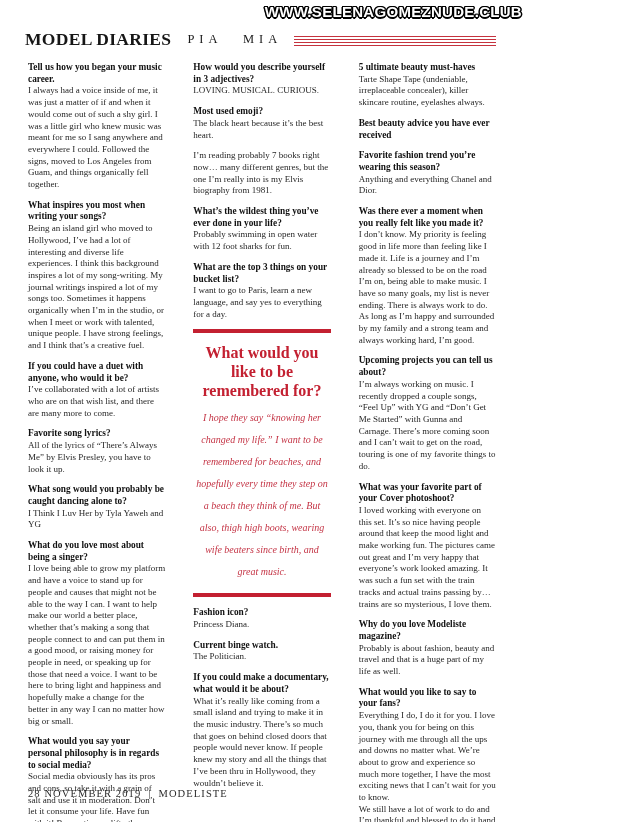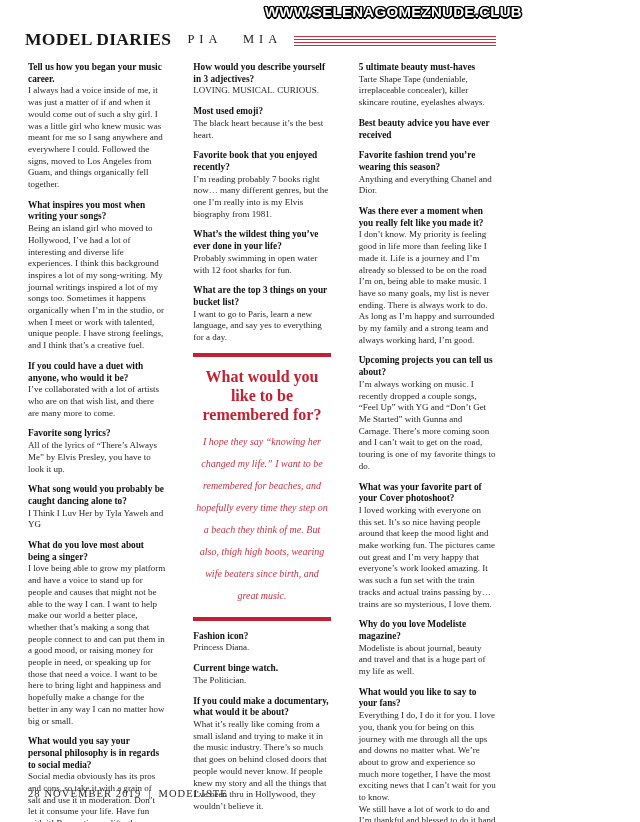--- a/index.html
+++ b/index.html
@@ -124,21 +124,20 @@
       <div>
           <div class="qa">
             <div class="q">How would you describe yourself in 3 adjectives?</div>
             <div class="a">LOVING. MUSICAL. CURIOUS.</div>
           </div>
           <div class="qa">
             <div class="q">Most used emoji?</div>
             <div class="a">The black heart because it’s the best heart.</div>
           </div>
           <div class="qa">
-            <div class="q">Favorite book that you enjoyed recently?</div>
             <div class="a">I’m reading probably 7 books right now… many different genres, but the one I’m really into is my Elvis biography from 1981.</div>
           </div>
           <div class="qa">
             <div class="q">What’s the wildest thing you’ve ever done in your life?</div>
             <div class="a">Probably swimming in open water with 12 foot sharks for fun.</div>
           </div>
           <div class="qa">
             <div class="q">What are the top 3 things on your bucket list?</div>
             <div class="a">I want to go to Paris, learn a new language, and say yes to everything for a day.</div>
           </div>
@@ -186,21 +185,21 @@
         <div class="qa">
           <div class="q">Upcoming projects you can tell us about?</div>
           <div class="a">I’m always working on music. I recently dropped a couple songs, “Feel Up” with YG and “Don’t Get Me Started” with Gunna and Carnage. There’s more coming soon and I can’t wait to get on the road, touring is one of my favorite things to do.</div>
         </div>
         <div class="qa">
           <div class="q">What was your favorite part of your Cover photoshoot?</div>
           <div class="a">I loved working with everyone on this set. It’s so nice having people around that keep the mood light and make working fun. The pictures came out great and I’m very happy that everyone’s work looked amazing. It was such a fun set with the train tracks and actual trains passing by…trains are so mysterious, I love them.</div>
         </div>
         <div class="qa">
           <div class="q">Why do you love Modeliste magazine?</div>
-          <div class="a">Modeliste is about journal, beauty and travel and that is a huge part of my life as well.</div>
+          <div class="a">Probably is about fashion, beauty and travel and that is a huge part of my life as well.</div>
         </div>
         <div class="qa">
           <div class="q">What would you like to say to your fans?</div>
           <div class="a">Everything I do, I do it for you. I love you, thank you for being on this journey with me through all the ups and downs no matter what. We’re about to grow and experience so much more together, I have the most exciting news that I can’t wait for you to know.
 We still have a lot of work to do and I’m thankful and blessed to do it hand in hand with you.</div>
         </div>
       </section>
   </main>
 
   <footer>

